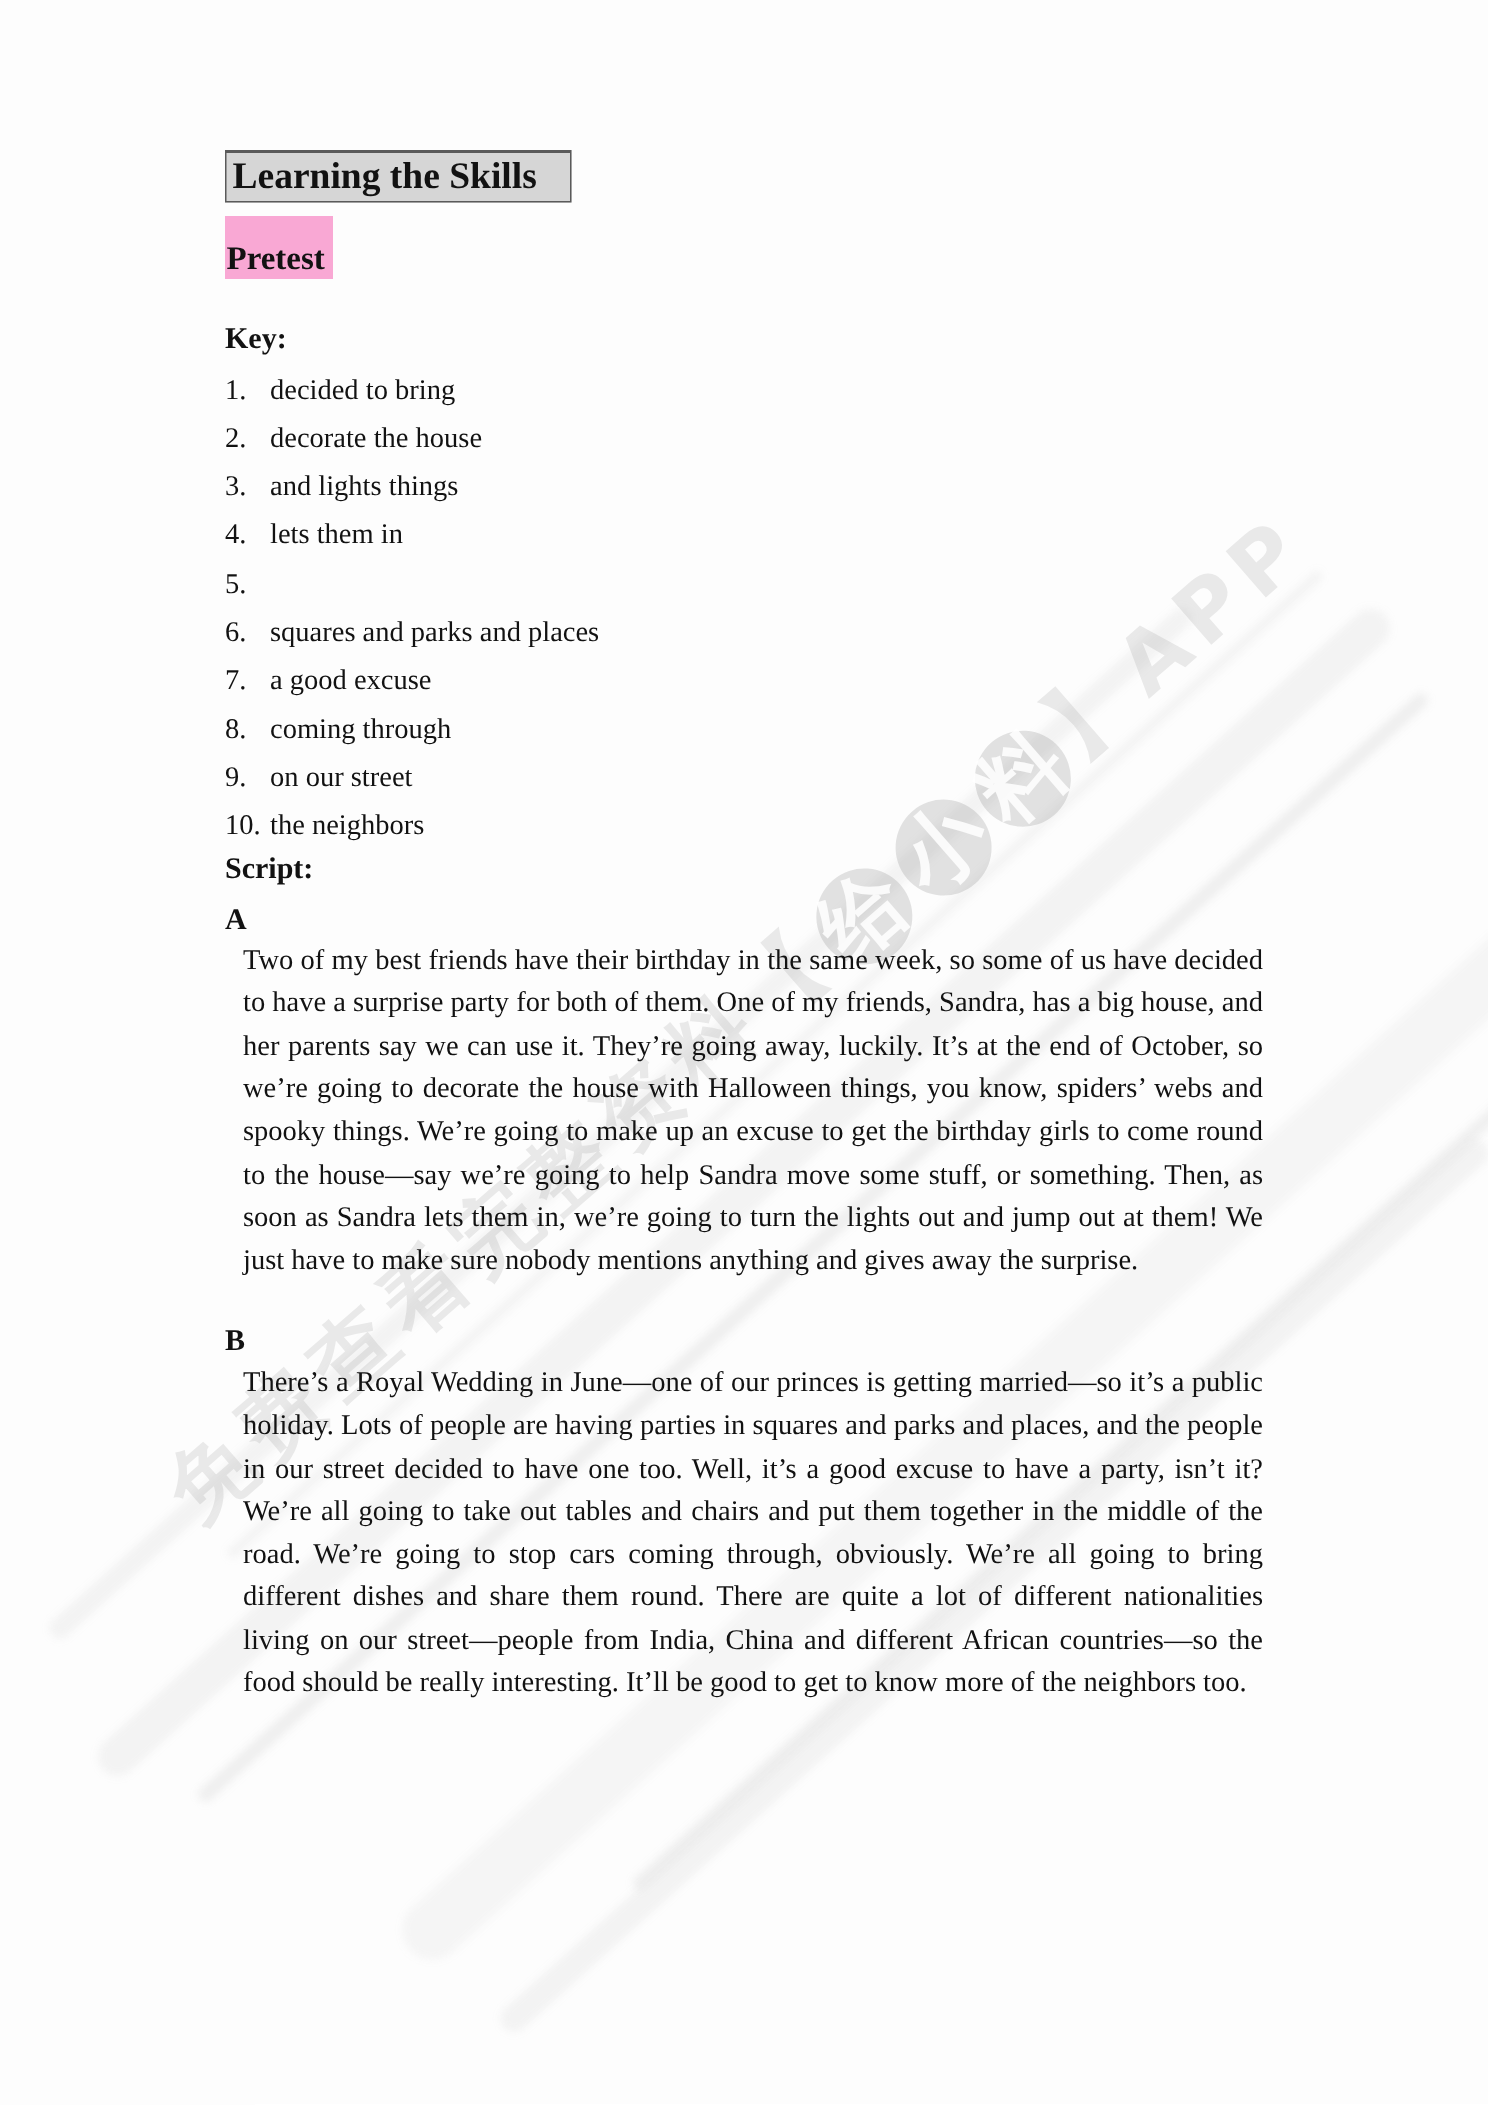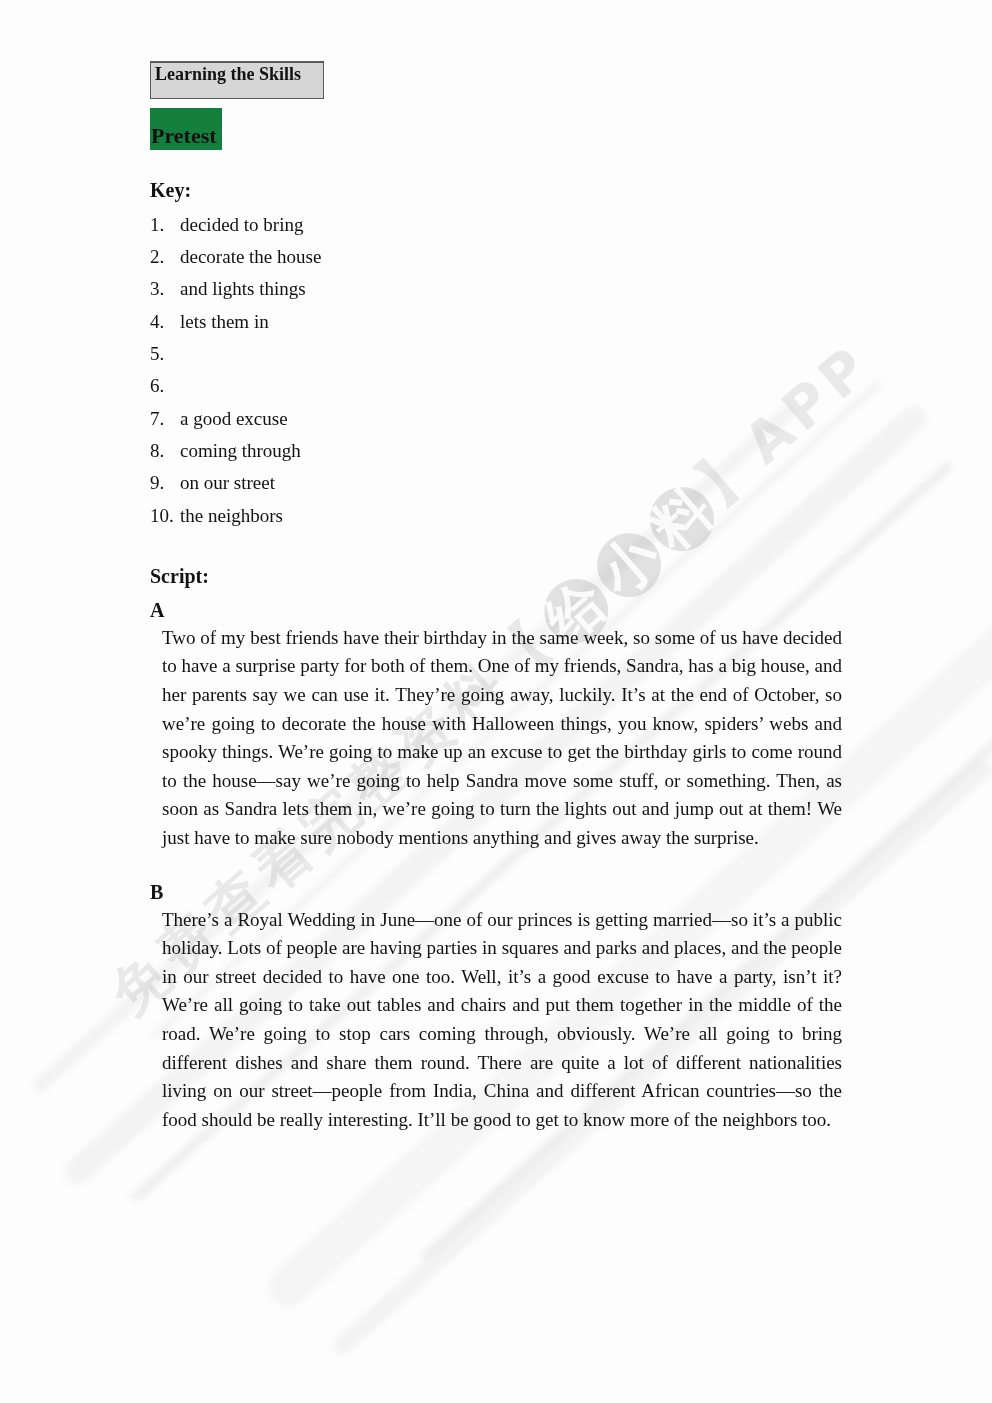--- a/index.html
+++ b/index.html
@@ -33,36 +33,36 @@
     display:inline-block; width:64px; height:64px; line-height:64px;
     text-align:center; border-radius:50%; letter-spacing:0;
     background:rgba(80,80,80,0.16); color:rgba(255,255,255,0.85);
     margin:0 3px; vertical-align:middle;
   }
 
   
   .content { position:absolute; left:150px; top:0; width:692px; }
 
   .title-box {
-    display:inline-block; margin-top:61px;
-    font-size:18px; font-weight:bold; line-height:1.1;
+    display:inline-block; margin-top:100px;
+    font-size:25px; font-weight:bold; line-height:1.1;
     background:#d6d6d6; border:1px solid #5a5a5a; border-top-width:2px;
-    padding:2px 22px 13px 4px;
+    padding:2px 22px 2px 4px;
   }
   .pretest-row { margin-top:9px; }
   .pretest {
-    display:inline-block; background:#15803d;
+    display:inline-block; background:#f9a8d4;
     font-size:22px; font-weight:bold; line-height:1.05;
     padding:16px 5px 3px 1px;
   }
   .key-heading { margin-top:29px; font-size:20px; font-weight:bold; }
   .key-list { margin-top:7px; }
   .key-item { display:flex; font-size:19px; line-height:32.3px; }
   .key-num { width:30px; flex:0 0 30px; }
-  .script-heading { margin-top:33px; font-size:20px; font-weight:bold; }
+  .script-heading { font-size:20px; font-weight:bold; }
   .section-label { margin-top:9px; font-size:20px; font-weight:bold; line-height:1.3; }
   .section-label.second { margin-top:26px; }
   .section-text {
     margin:1px 0 0 12px; font-size:19px; line-height:28.6px;
     text-align:justify;
   }
 </style>
 </head>
 <body>
 
@@ -106,20 +106,21 @@
       </div>
       <div class="key-item">
         <span class="key-num">4.</span>
         <span class="key-text">lets them in</span>
       </div>
       <div class="key-item">
         <span class="key-num">5.</span>
       </div>
       <div class="key-item">
         <span class="key-num">6.</span>
+        <span class="key-text">squares and parks and places</span>
       </div>
       <div class="key-item">
         <span class="key-num">7.</span>
         <span class="key-text">a good excuse</span>
       </div>
       <div class="key-item">
         <span class="key-num">8.</span>
         <span class="key-text">coming through</span>
       </div>
       <div class="key-item">

